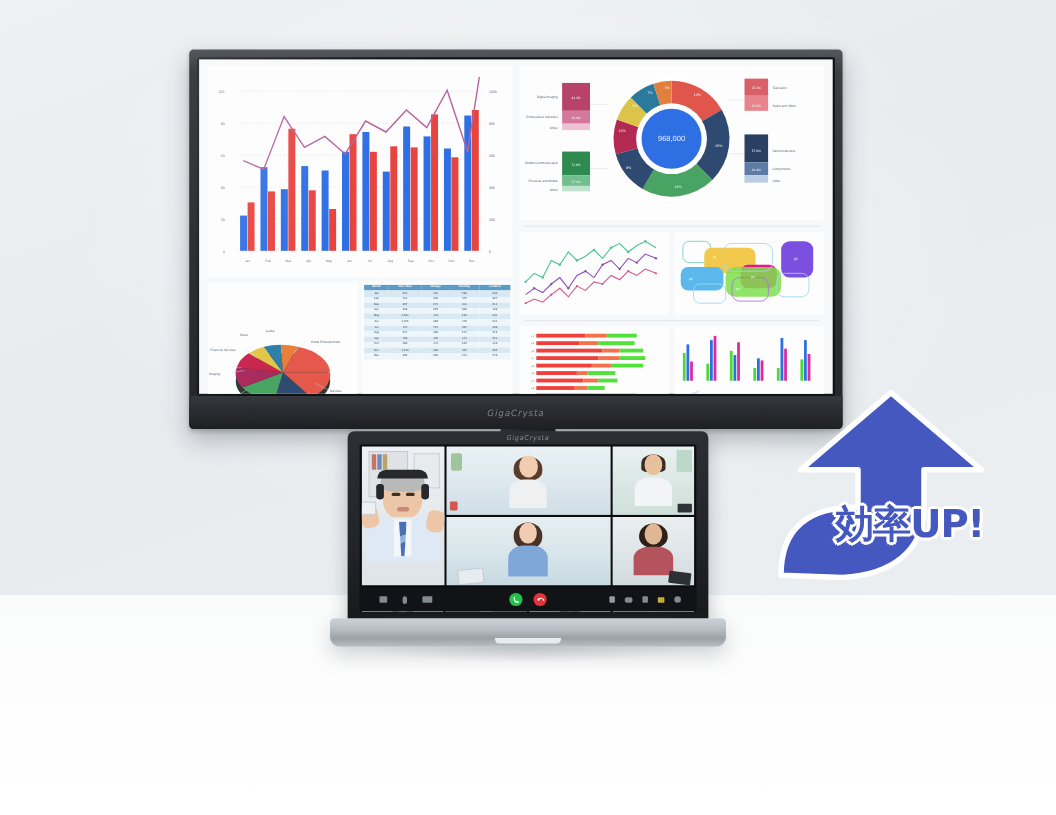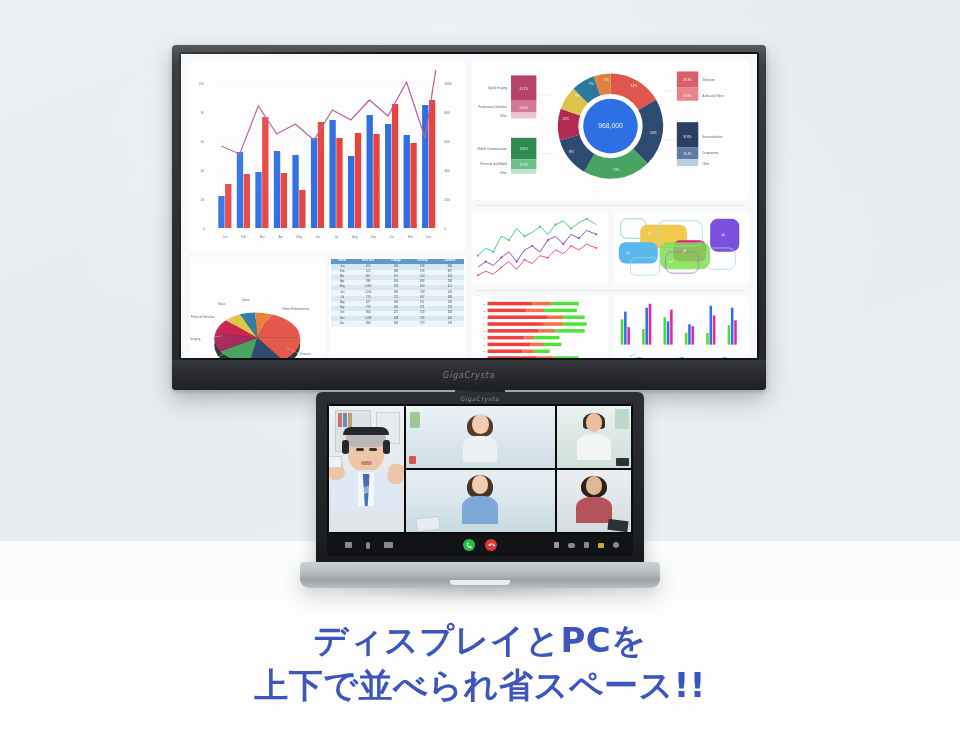--- a/index.html
+++ b/index.html
@@ -802,19 +802,22 @@
           </div>
         </div>
       </div>
     </div>
     <div class="lap-kb"></div>
     <div class="lap-base"></div>
     <div class="lap-notch"></div>
     <div class="lap-shadow"></div>
   </div>
 
-
-  <div class="caption">
-    <div>ディスプレイとPCを</div>
-    <div>上下で並べられ省スペース!!</div>
+  <div class="arrow">
+    <svg width="240" height="175" viewBox="0 0 240 175">
+      <path d="M4,168 C4,124 30,106 74,106 L74,72 L22,72 L104,2 L186,72 L134,72 L134,106
+               C134,146 104,168 60,170 Z" transform="translate(6,0)" fill="#4558c0" stroke="#ffffff" stroke-width="5" stroke-linejoin="round"></path>
+    </svg>
+    <div class="arrow-text">効率UP!</div>
   </div>
 
+
 </div>
 
 </body></html>

